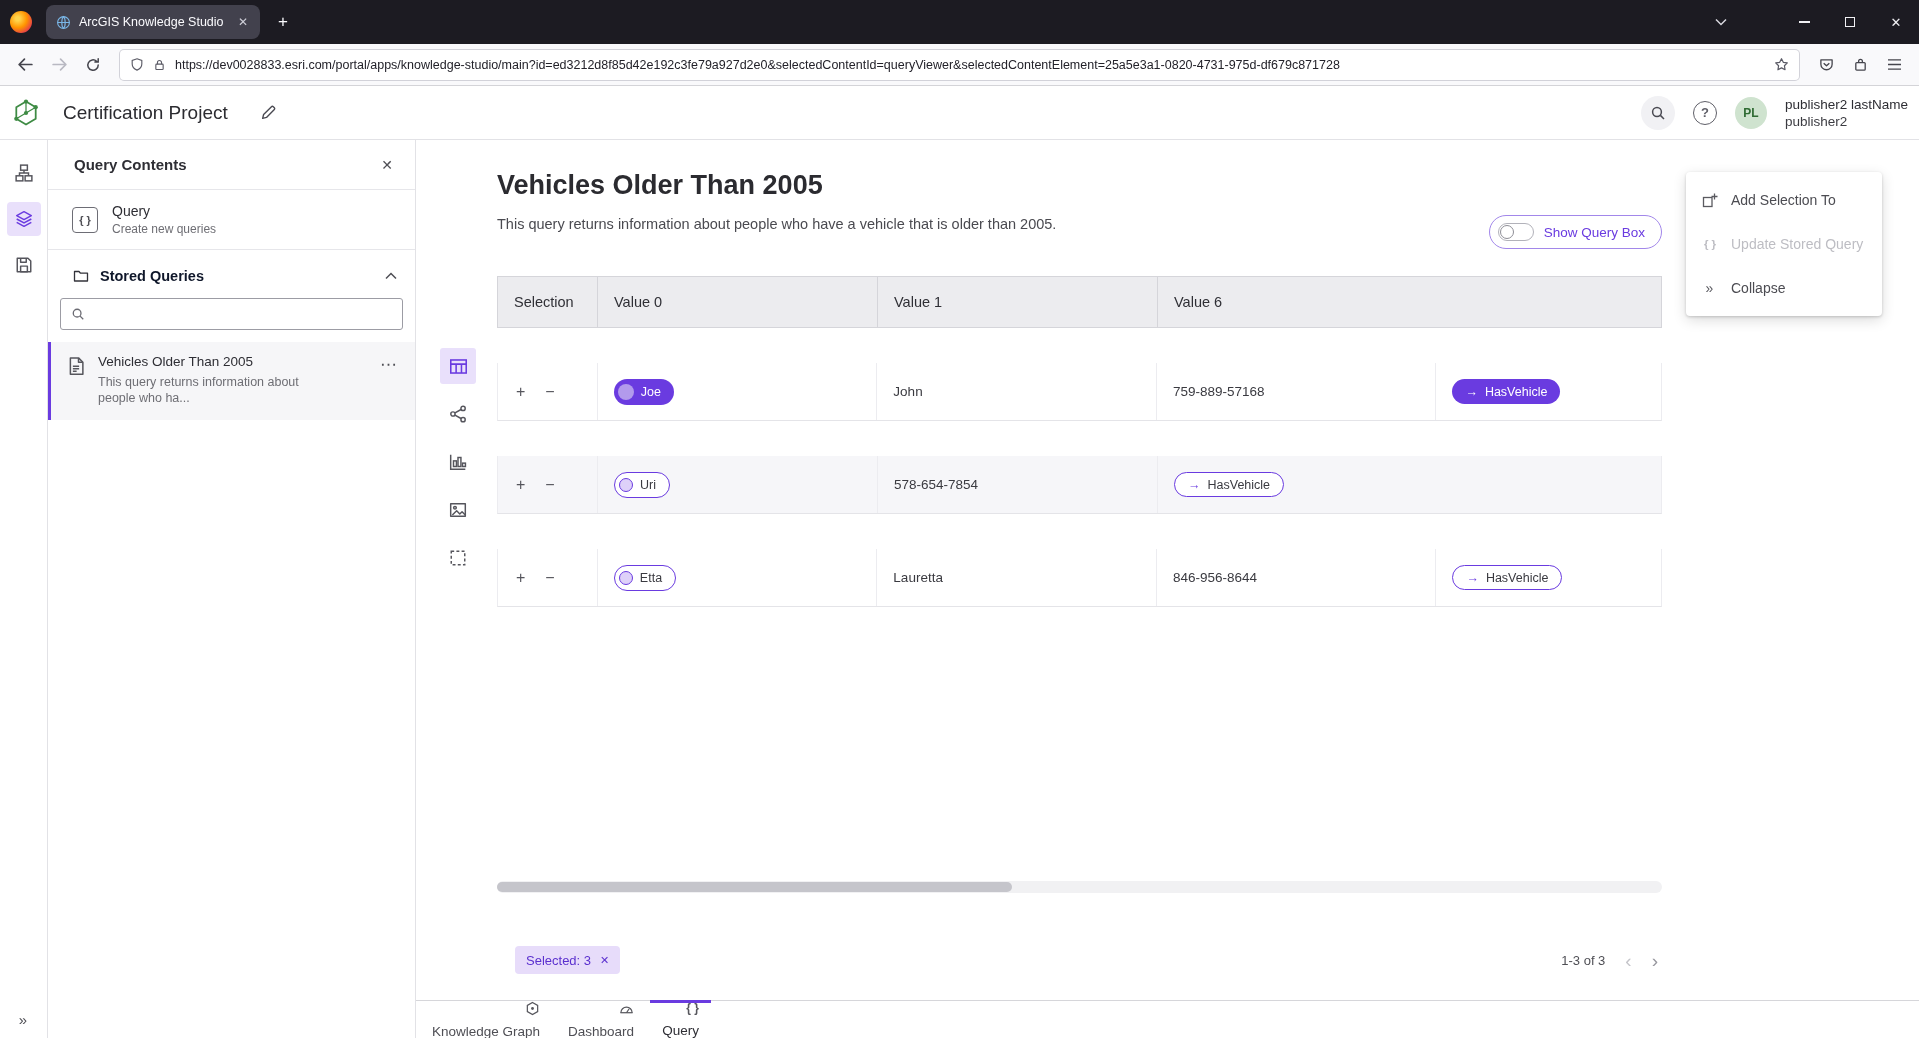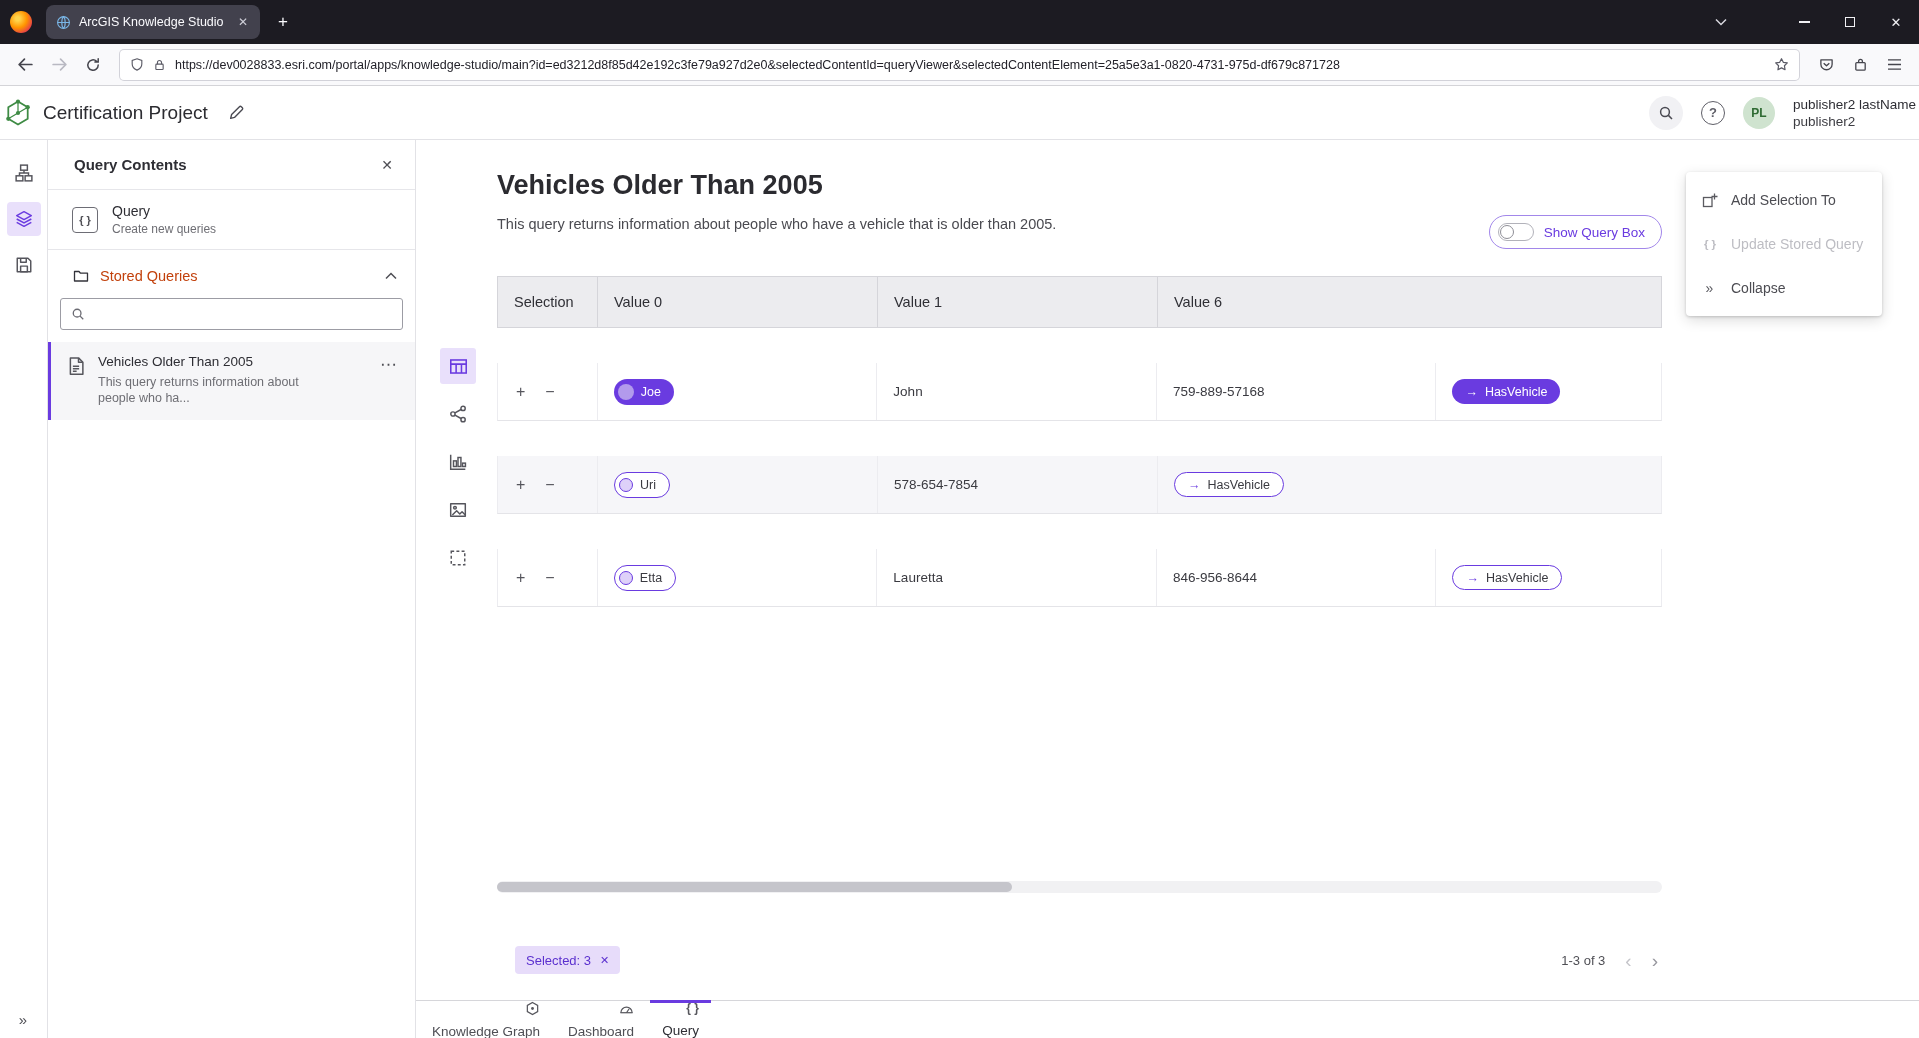--- a/index.html
+++ b/index.html
@@ -31,21 +31,21 @@
     display:flex; align-items:center; padding:0 10px; gap:4px; flex:none; }
   .nav-btn { width:30px; height:30px; display:flex; align-items:center; justify-content:center; color:#45454d; border-radius:4px; flex:none; }
   .nav-btn.disabled { color:#b9b9c2; }
   .urlbar { flex:1; height:30px; background:#fff; border-radius:4px; box-shadow:0 0 0 1px #d2d2d9;
     display:flex; align-items:center; padding:0 10px; gap:9px; margin:0 8px; min-width:0; color:#5b5b66; }
   .url-text { flex:none; font-size:12.5px; color:#23222a; white-space:nowrap; overflow:hidden; }
   .url-star { margin-left:auto; color:#5b5b66; }
 
   
   .app-header { height:54px; background:#fff; border-bottom:1px solid #e2e2e6;
-    display:flex; align-items:center; padding:0 3px; gap:10px; flex:none; }
+    display:flex; align-items:center; padding:0 11px; gap:22px; flex:none; }
   .app-title { font-size:19px; font-weight:500; color:#2c2c31; }
   .edit-btn { color:#4a4a52; margin-left:10px; }
   .hdr-right { margin-left:auto; display:flex; align-items:center; gap:18px; }
   .circle-btn { width:34px; height:34px; border-radius:50%; background:#f1f1f4; display:flex; align-items:center; justify-content:center; color:#4a4a52; }
   .help-btn { width:24px; height:24px; border-radius:50%; border:1.6px solid #5f5f68; color:#5f5f68;
     display:flex; align-items:center; justify-content:center; font-size:13px; font-weight:700; }
   .avatar { width:32px; height:32px; border-radius:50%; background:var(--avatar-bg,#cfe3cf);
     color:var(--avatar-text,#2f6b33); display:flex; align-items:center; justify-content:center; font-size:12px; font-weight:700; }
   .user-block { font-size:13.5px; line-height:17px; color:#2e2e34; }
   .user-block .sub { color:#3c3c42; }
@@ -63,21 +63,21 @@
   .panel { width:368px; border-right:1px solid #e2e2e6; display:flex; flex-direction:column; flex:none; }
   .panel-hdr { height:50px; display:flex; align-items:center; padding:0 18px 0 26px; border-bottom:1px solid #e6e6ea; flex:none; }
   .panel-hdr .ttl { font-size:15px; font-weight:700; color:#2e2e34; }
   .panel-close { margin-left:auto; color:#4f4f55; font-size:14px; padding:4px; }
   .query-item { display:flex; align-items:center; gap:14px; padding:13px 18px 13px 24px; border-bottom:1px solid #e6e6ea; }
   .braces-box { width:26px; height:26px; border:1.3px solid #6d6d75; border-radius:4px; color:#4f4f55;
     display:flex; align-items:center; justify-content:center; font-size:11px; font-weight:700; flex:none; }
   .query-item .qi-title { font-size:14px; color:#2e2e34; }
   .query-item .qi-sub { font-size:12px; color:#6e6e74; margin-top:3px; }
   .stored-hdr { display:flex; align-items:center; gap:10px; padding:18px 18px 10px 24px; }
-  .stored-hdr .ttl { font-size:14.5px; font-weight:400; color:#c2410c; }
+  .stored-hdr .ttl { font-size:14.5px; font-weight:700; color:#0f172a; }
   .stored-hdr .chev { margin-left:auto; color:#4f4f55; }
   .search-box { margin:4px 12px 12px 12px; height:32px; border:1px solid #9c9ca4; border-radius:3px;
     display:flex; align-items:center; gap:8px; padding:0 10px; color:#6a6a72; }
   .search-box input { border:none; outline:none; flex:1; font-size:13px; font-family:inherit; background:transparent; }
   .stored-item { position:relative; display:flex; gap:12px; padding:12px 12px 14px 18px; background:#f6f6f8; }
   .stored-item::before { content:""; position:absolute; left:0; top:0; bottom:0; width:3px; background:var(--accent,#6a3be0); }
   .stored-item .file-ic { color:#56565c; margin-top:2px; flex:none; }
   .si-title { font-size:13.5px; color:#2e2e34; }
   .si-desc { font-size:12.5px; line-height:16px; color:#6e6e74; margin-top:5px; width:205px; }
   .si-kebab { margin-left:auto; color:#4f4f55; font-size:17px; padding:0 6px; align-self:flex-start; }

